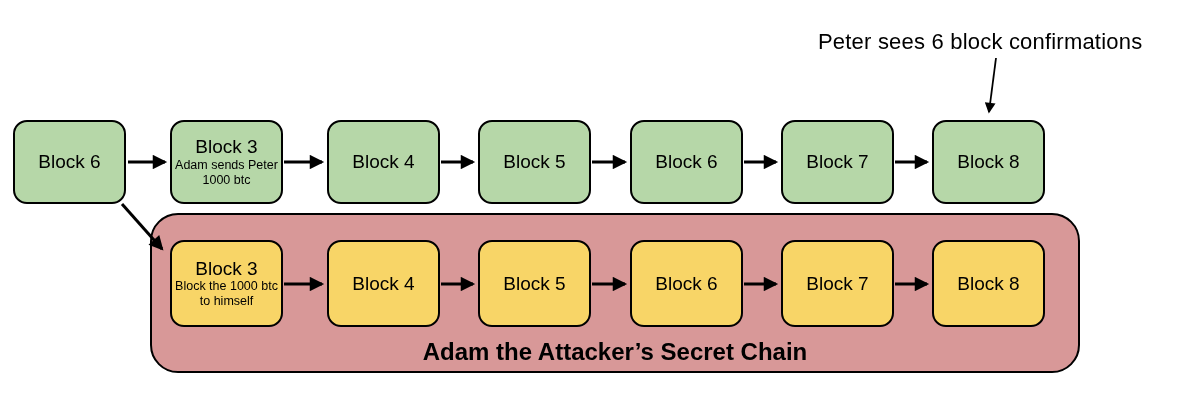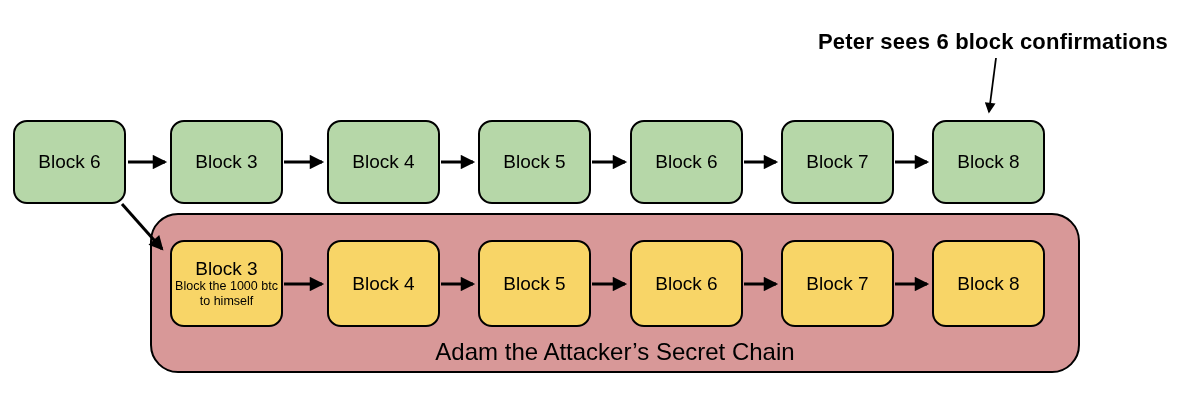--- a/index.html
+++ b/index.html
@@ -13,21 +13,21 @@
     width: 1200px;
     height: 417px;
     background: #ffffff;
     overflow: hidden;
   }
   .annotation {
     position: absolute;
     left: 818px;
     top: 29px;
     font-size: 22px;
-    font-weight: bold;
+    font-weight: normal;
     color: #000000;
     white-space: nowrap;
     letter-spacing: 0.2px;
   }
   .arrows-layer {
     position: absolute;
     left: 0;
     top: 0;
     width: 1200px;
     height: 417px;
@@ -44,21 +44,21 @@
     border-radius: 28px;
     box-sizing: border-box;
   }
   .secret-label {
     position: absolute;
     left: 0;
     bottom: 5px;
     width: 100%;
     text-align: center;
     font-size: 24px;
-    font-weight: normal;
+    font-weight: bold;
     color: #000000;
   }
   .block {
     position: absolute;
     width: 113px;
     border: 2px solid #000000;
     border-radius: 14px;
     box-sizing: border-box;
     display: flex;
     flex-direction: column;
@@ -128,20 +128,21 @@
     <line x1="122" y1="204" x2="162" y2="249" stroke="#000000" stroke-width="3" marker-end="url(#ah)"></line>
 
     <line x1="996" y1="58" x2="989" y2="112" stroke="#000000" stroke-width="1.8" marker-end="url(#ah-thin)"></line>
   </svg>
 
   <div class="block green" style="left:13px">
     <div class="block-title">Block 6</div>
   </div>
   <div class="block green" style="left:170px">
     <div class="block-title">Block 3</div>
+    <div class="block-subtitle">Adam sends Peter 1000 btc</div>
   </div>
   <div class="block green" style="left:327px">
     <div class="block-title">Block 4</div>
   </div>
   <div class="block green" style="left:478px">
     <div class="block-title">Block 5</div>
   </div>
   <div class="block green" style="left:630px">
     <div class="block-title">Block 6</div>
   </div>

